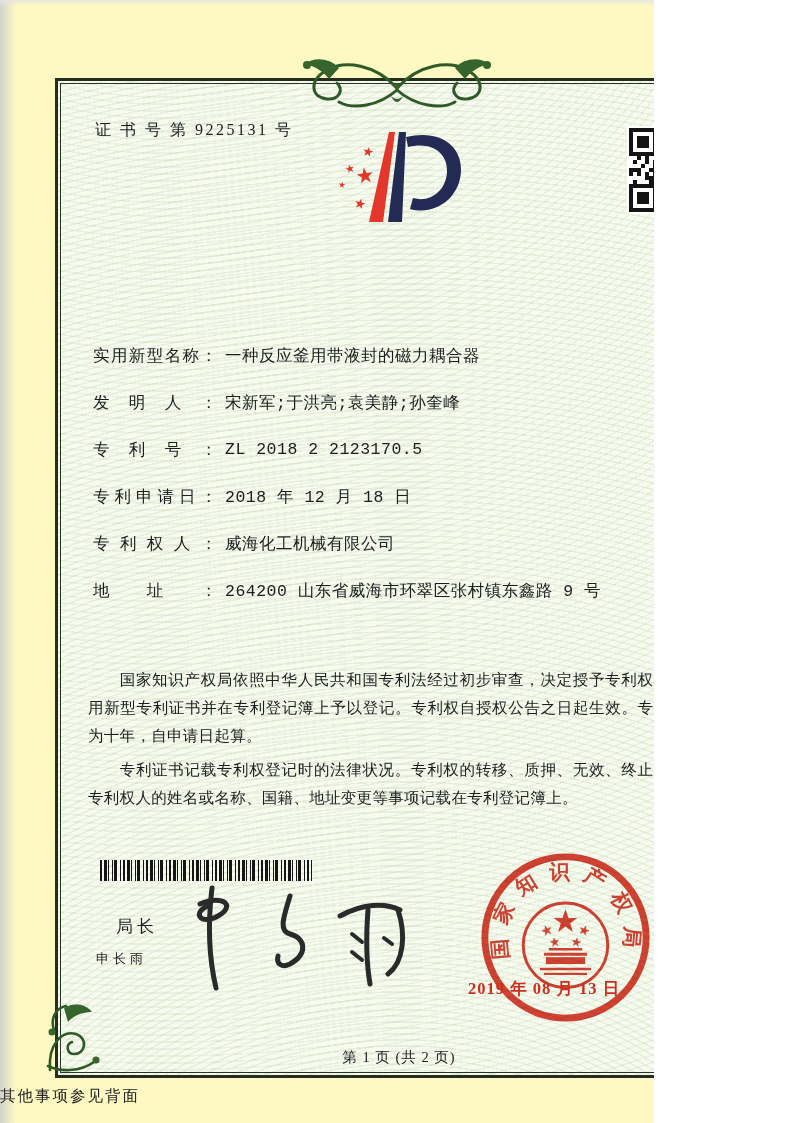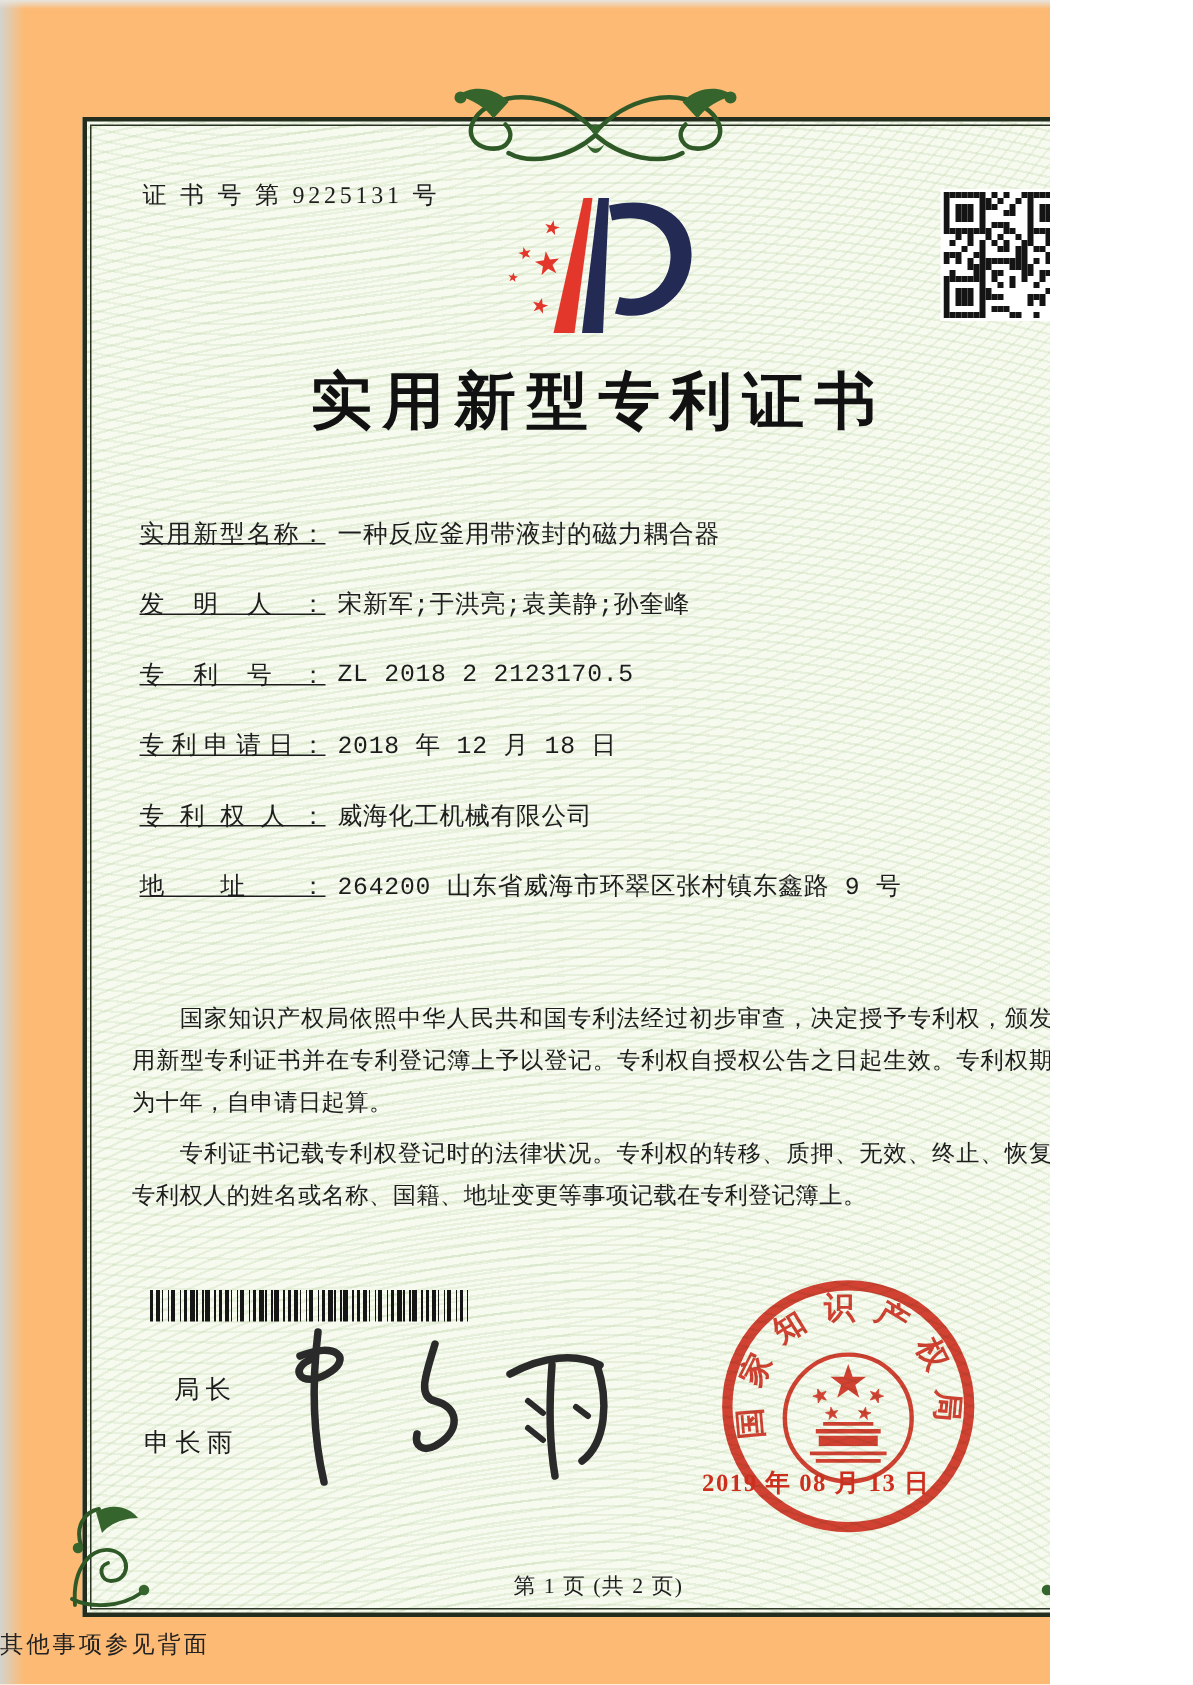--- a/index.html
+++ b/index.html
@@ -1,17 +1,17 @@
 <!DOCTYPE html>
 <html><head>
 <meta charset="utf-8">
 <style>
   html,body{margin:0;padding:0;}
   body{width:795px;height:1123px;background:#ffffff;font-family:"Liberation Serif","DejaVu Serif",serif;color:#1d1d1d;}
-  .page{position:relative;width:654px;height:1123px;overflow:hidden;background:#fdba74;padding-left:46px;}
+  .page{position:relative;width:654px;height:1123px;overflow:hidden;background:#fef9c3;}
   .edge-shadow{position:absolute;left:0;top:0;bottom:0;width:16px;background:linear-gradient(90deg,#d3d3cd,rgba(255,255,255,0));}
   .top-shadow{position:absolute;left:0;top:0;right:0;height:6px;background:linear-gradient(180deg,#e7e5df,rgba(255,255,255,0));}
 
   .frame{position:absolute;left:55px;top:78px;width:688px;height:994px;border:3px solid #232e1e;
     background-color:#f6faef;
     background-image:
       repeating-radial-gradient(circle at 50% 140%, rgba(168,198,140,.20) 0 1.5px, transparent 1.5px 6px),
       repeating-radial-gradient(circle at 15% -40%, rgba(168,198,140,.16) 0 1.5px, transparent 1.5px 7px);}
   .frame-inner{position:absolute;inset:2px;border:1px solid #2a3524;}
 
@@ -22,39 +22,39 @@
 
   .cert-no{position:absolute;left:95px;top:120px;font-size:16px;letter-spacing:2.5px;z-index:2;}
   .logo{position:absolute;left:336px;top:129px;width:135px;height:106px;z-index:2;}
   .qr{position:absolute;left:627px;top:126px;width:84px;height:84px;z-index:2;background:#fff;padding:2px;}
 
   .title{position:absolute;left:55px;top:240px;width:688px;margin:0;text-align:center;
     font-size:41px;font-weight:700;letter-spacing:7px;color:#111;z-index:2;}
 
   .rows{position:absolute;left:93px;top:345px;width:640px;font-size:16.5px;z-index:2;}
   .row{position:relative;height:47px;}
-  .lab{display:inline-block;width:124px;text-align:justify;text-align-last:justify;vertical-align:top;text-decoration:underline;}
+  .lab{display:inline-block;width:124px;text-align:justify;text-align-last:justify;vertical-align:top;}
   .val{margin-left:8px;letter-spacing:.5px;font-family:Liberation Mono, monospace;}
   .grant-right{position:absolute;left:307px;top:0;}
   .grant-right .lab{width:118px;}
 
   .paras{position:absolute;left:88px;top:666px;width:630px;z-index:2;}
   .paras p{margin:0 0 5px 0;text-indent:2.05em;font-size:15.5px;line-height:1.82;letter-spacing:.3px;text-align:justify;}
 
   .barcode{position:absolute;left:100px;top:860px;width:212px;height:21px;z-index:2;
     background:repeating-linear-gradient(90deg,
       #151515 0 2px, transparent 2px 4px,
       #151515 4px 7px, transparent 7px 8px,
       #151515 8px 9px, transparent 9px 12px,
       #151515 12px 13px, transparent 13px 14px,
       #151515 14px 17px, transparent 17px 20px,
       #151515 20px 21px, transparent 21px 23px);}
 
   .sig-title{position:absolute;left:96px;top:915px;font-size:17px;letter-spacing:4px;z-index:2;margin-left:20px;}
-  .sig-name{position:absolute;left:96px;top:950px;font-size:17px;letter-spacing:4px;z-index:2;}
+  .sig-name{position:absolute;left:96px;top:950px;font-size:13px;letter-spacing:4px;z-index:2;}
   .signature{position:absolute;left:172px;top:876px;width:262px;height:122px;z-index:4;}
 
   .seal{position:absolute;left:477px;top:849px;width:177px;height:177px;z-index:5;mix-blend-mode:multiply;opacity:.93;}
   .seal-date{position:absolute;left:468px;top:978px;width:210px;z-index:6;color:#cd2f1f;
     font-size:16.5px;font-weight:700;letter-spacing:1px;}
 
   .page-info{position:absolute;left:55px;top:1048px;width:688px;text-align:center;font-size:14.5px;letter-spacing:1px;z-index:2;}
   .back-note{position:absolute;left:0;top:1086px;width:795px;text-align:left;font-size:15.5px;letter-spacing:2px;color:#222;}
 </style>
 </head>
@@ -349,21 +349,20 @@
         <rect x="20" y="80" width="4" height="4"></rect>
         <rect x="24" y="80" width="4" height="4"></rect>
         <rect x="44" y="80" width="4" height="4"></rect>
         <rect x="48" y="80" width="4" height="4"></rect>
         <rect x="60" y="80" width="4" height="4"></rect>
         <rect x="76" y="80" width="4" height="4"></rect>
         <rect x="80" y="80" width="4" height="4"></rect>
       </g>
   </svg>
 
-  <h1 class="title">实用新型专利证书</h1>
 
   <div class="rows">
     <div class="row">
       <span class="lab">实用新型名称：</span><span class="val">一种反应釜用带液封的磁力耦合器</span>
     </div>
     <div class="row">
       <span class="lab">发明人：</span><span class="val">宋新军;于洪亮;袁美静;孙奎峰</span>
     </div>
     <div class="row">
       <span class="lab">专利号：</span><span class="val">ZL 2018 2 2123170.5</span>

